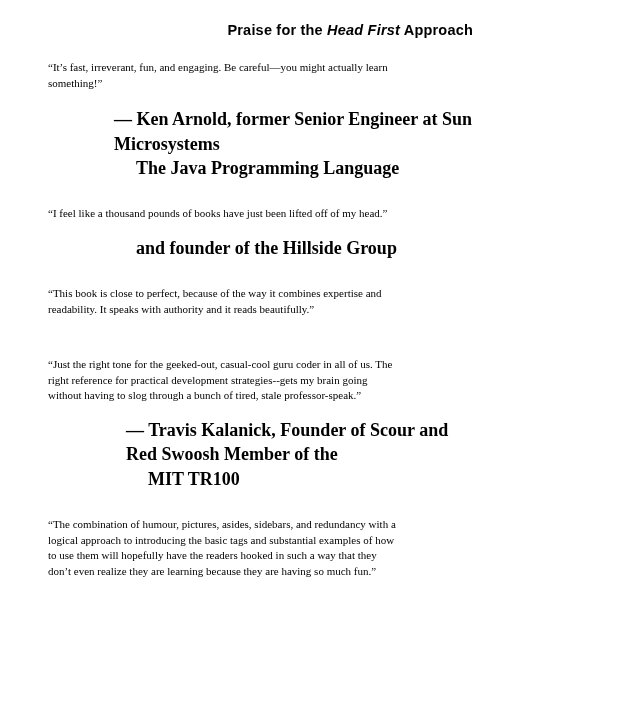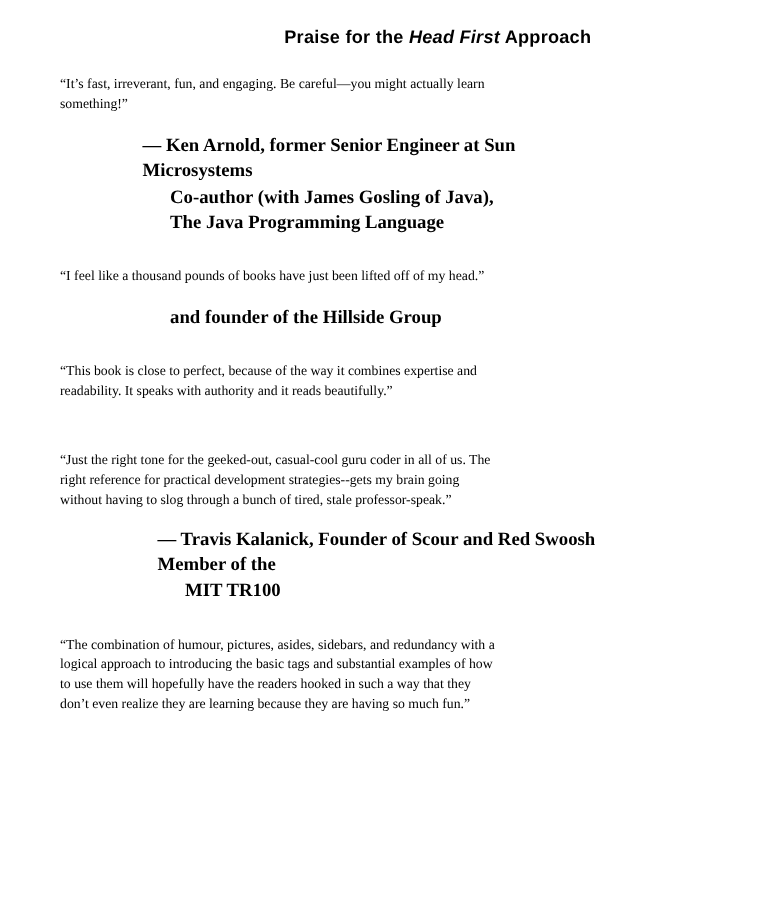--- a/index.html
+++ b/index.html
@@ -41,21 +41,21 @@
     line-height: 1.42;
     text-align: left;
     margin: 0 0 6px 0;
     padding-right: 70px;
   }
   .quote-text.narrow {
     padding-right: 80px;
   }
   .attrib {
     font-weight: bold;
-    font-size: 15px;
+    font-size: 18px;
     line-height: 1.35;
     margin: 0;
   }
   .attrib-line {
     display: block;
   }
   .indent1 { padding-left: 66px; }
   .indent2 { padding-left: 88px; }
   .indent3 { padding-left: 78px; }
   .attrib .ital-bold {
@@ -69,21 +69,20 @@
 
 <div class="page">
 
   <h1 class="page-heading"><span>Praise for the </span><span class="ital">Head First</span><span> Approach</span></h1>
 
   <div class="quote-block">
     <p class="quote-text">“It’s fast, irreverant, fun, and engaging. Be careful—you might actually learn something!”</p>
     <div class="spacer-1"></div>
     <p class="attrib indent1">
       <span class="attrib-line">— Ken Arnold, former Senior Engineer at Sun Microsystems</span>
-      <span class="attrib-line indent2" style="padding-left:22px;">Co-author (with James Gosling of Java),</span>
       <span class="attrib-line ital-bold" style="padding-left:22px;">The Java Programming Language</span>
     </p>
   </div>
 
   <div class="quote-block">
     <p class="quote-text">“I feel like a thousand pounds of books have just been lifted off of my head.”</p>
     <div class="spacer-2"></div>
     <p class="attrib indent1">
       <span class="attrib-line" style="padding-left:22px;">and founder of the Hillside Group</span>
     </p>

